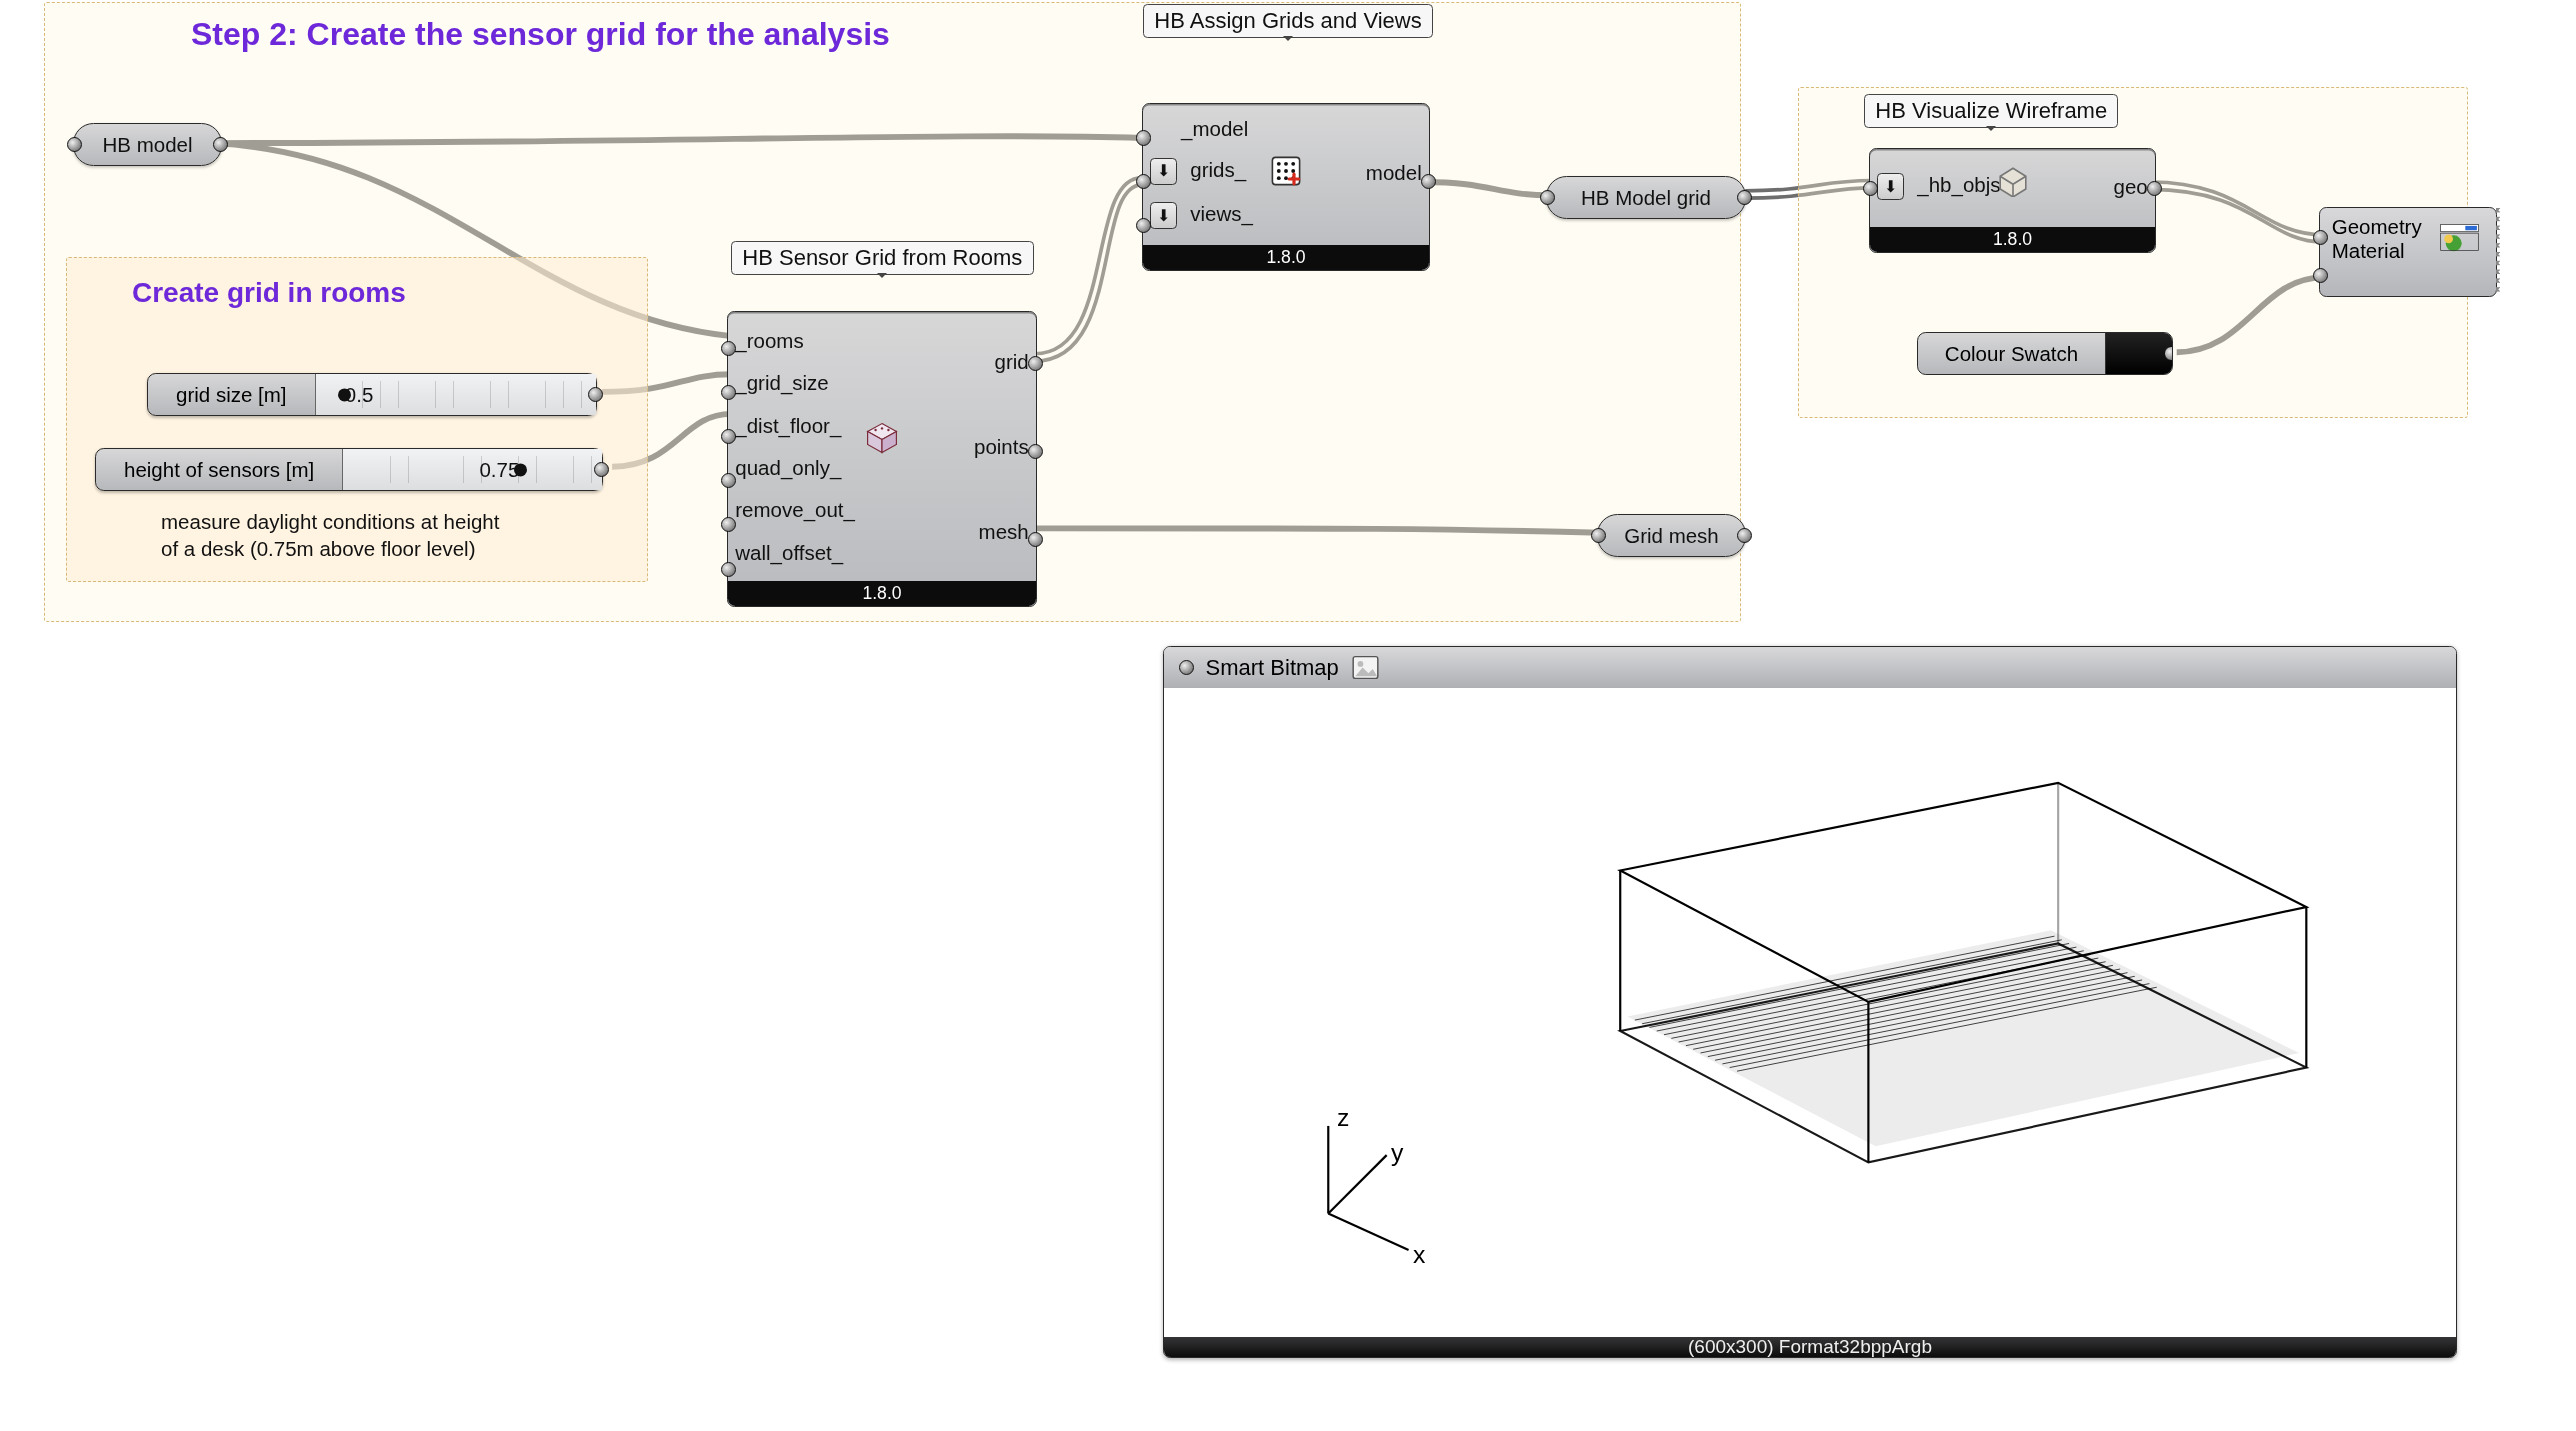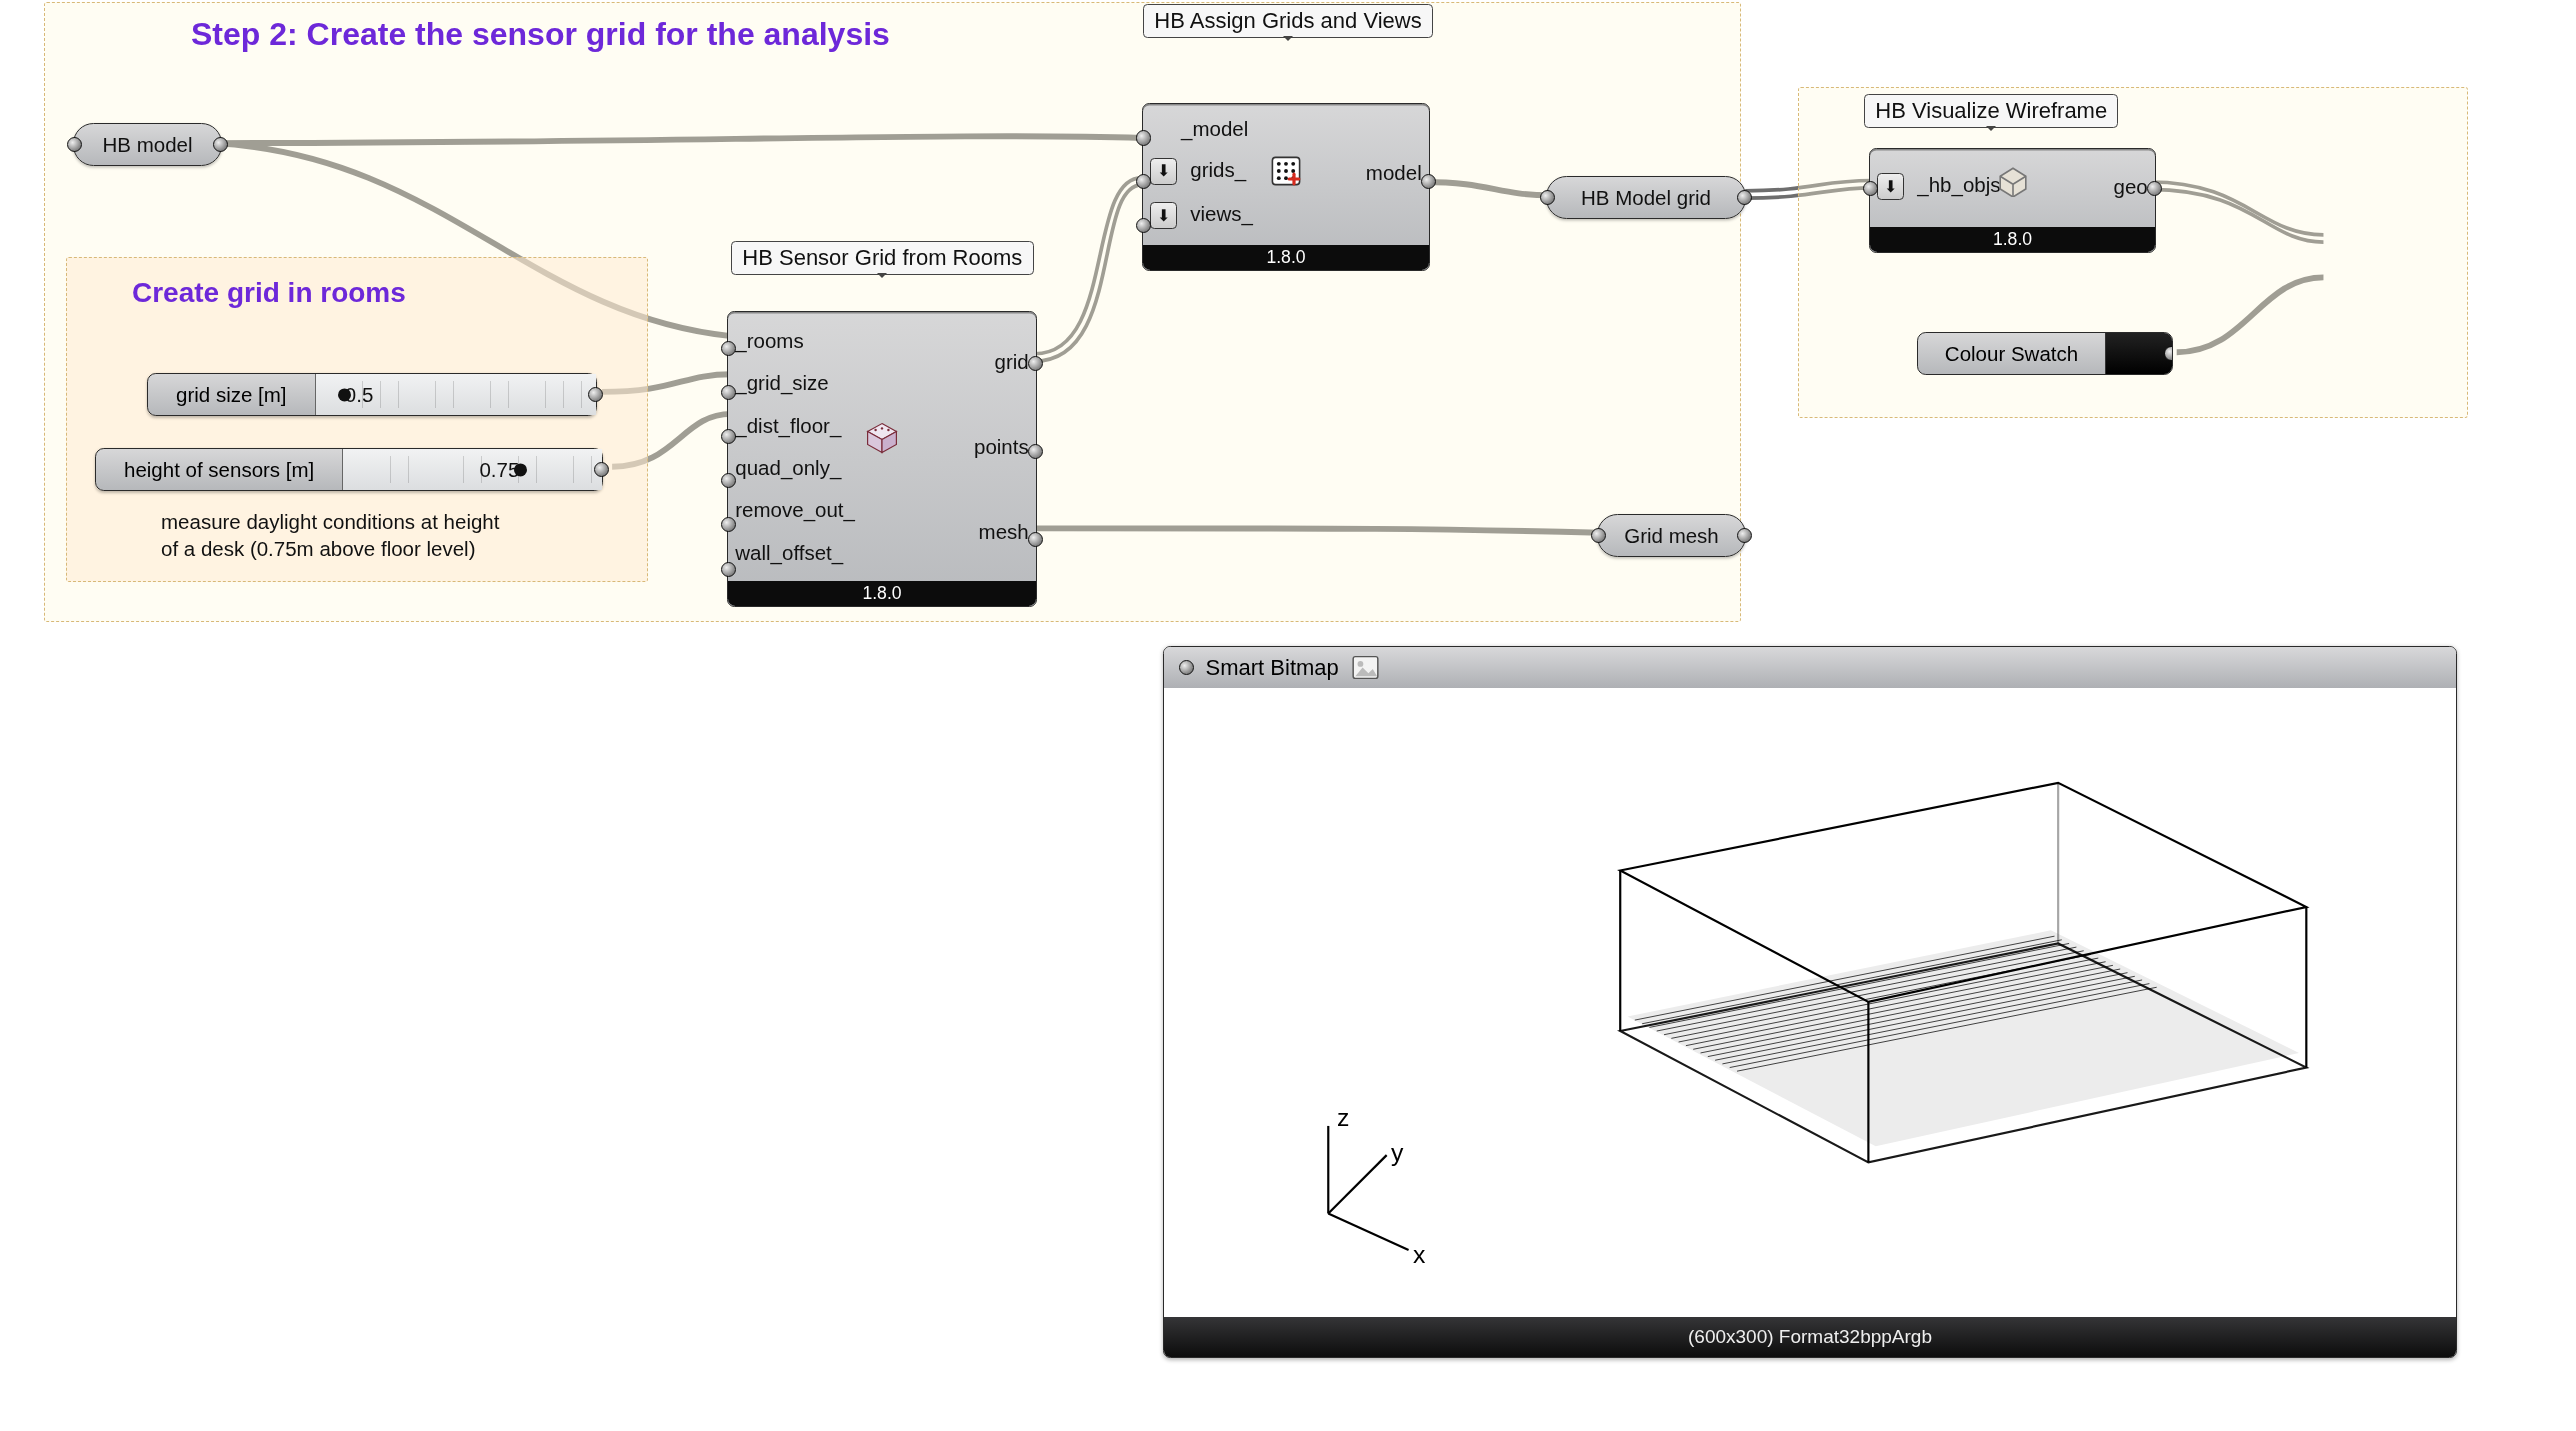--- a/index.html
+++ b/index.html
@@ -236,21 +236,21 @@
   .bitmap-titlebar {
     height: 41px;
     background: linear-gradient(#d8d8da,#aeb0b4);
     border-bottom: 1.1px solid #555;
     display:flex; align-items:center; gap:11.7px;
     padding: 0 14.7px;
     font-size: 22px;
   }
   .bitmap-footerbar {
     position:absolute; left:0; right:0; bottom:0;
-    height:40px;
+    height:20px;
     background: linear-gradient(#353537,#0c0c0c);
     color:#eee; font-size:19px;
     display:flex; align-items:center; justify-content:center;
   }
   .zig {
     position:absolute; top:0; bottom:0; width:8.8px;
   }
   .zig.right { right:-8.8px;
     background:
       linear-gradient(135deg, #888 25%, transparent 25%) 0 0/8.8px 8.8px,
@@ -478,20 +478,38 @@
       <svg class="svg-icon" viewBox="0 0 40 40">
         <path d="M4 30 L4 14 L20 4 L36 14 L36 30 L20 40 Z" fill="#e6e1d6" stroke="#777" stroke-width="2"></path>
         <path d="M4 14 L20 24 L36 14 M20 24 L20 40" fill="none" stroke="#777" stroke-width="2"></path>
       </svg>
     </div>
     <span class="grip" style="left:-7.3px; top:32px;"></span>
     <span class="grip" style="right:-7.3px; top:32px;"></span>
     <div class="ver-bar">1.8.0</div>
   </div>
 
+  <div class="viewer" style="left:2319px; top:207px; width:176px; height:88px;">
+    <div class="viewer-left">
+      <div class="port-row">Geometry</div>
+      <div class="port-row">Material</div>
+    </div>
+    <div class="viewer-right-icons">
+      <svg width="41" height="29" viewBox="0 0 56 40">
+        <rect x="2" y="2" width="52" height="10" fill="#fff" stroke="#333"></rect>
+        <rect x="36" y="4" width="16" height="6" fill="#2c6bd4"></rect>
+        <circle cx="20" cy="28" r="11" fill="#45a035"></circle>
+        <circle cx="13" cy="22" r="6" fill="#f2c94c"></circle>
+        <rect x="2" y="14" width="52" height="24" fill="none" stroke="#333"></rect>
+      </svg>
+    </div>
+    <span class="grip" style="left:-7.3px; top:22px;"></span>
+    <span class="grip" style="left:-7.3px; top:60px;"></span>
+    <div class="zig right"></div>
+  </div>
 
   <div class="swatch" style="left:1917px; top:332px; width:254px;">
     <div class="swatch-label">Colour Swatch</div>
     <div class="swatch-box" title="#000000"></div>
     <span class="grip right"></span>
   </div>
 
   <div class="bitmap" style="left:1163px; top:646px; width:1292px; height:710px;">
     <div class="bitmap-titlebar">
       <span class="grip" style="position:static;"></span>

